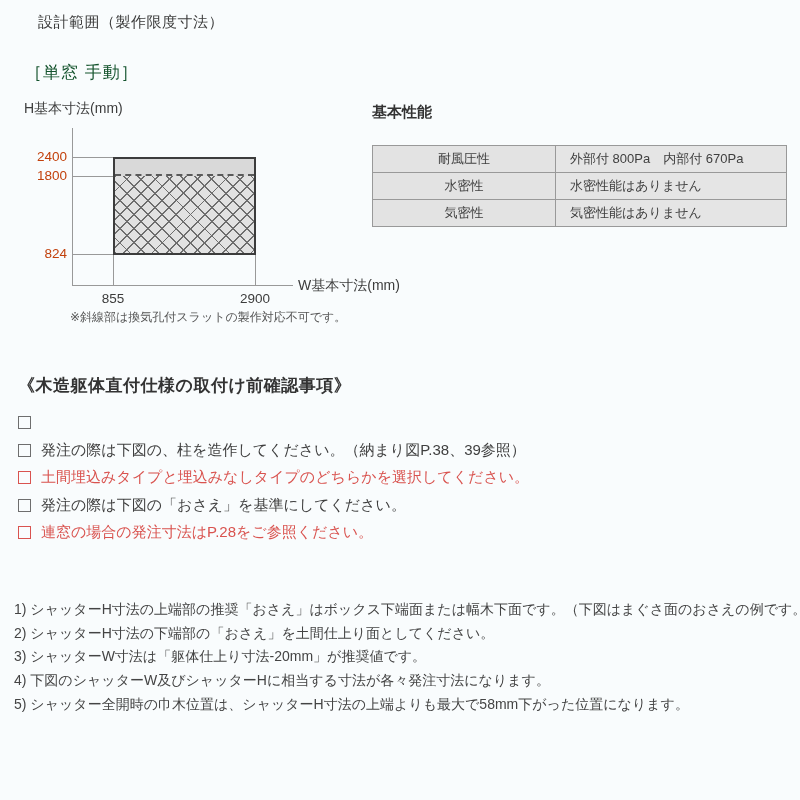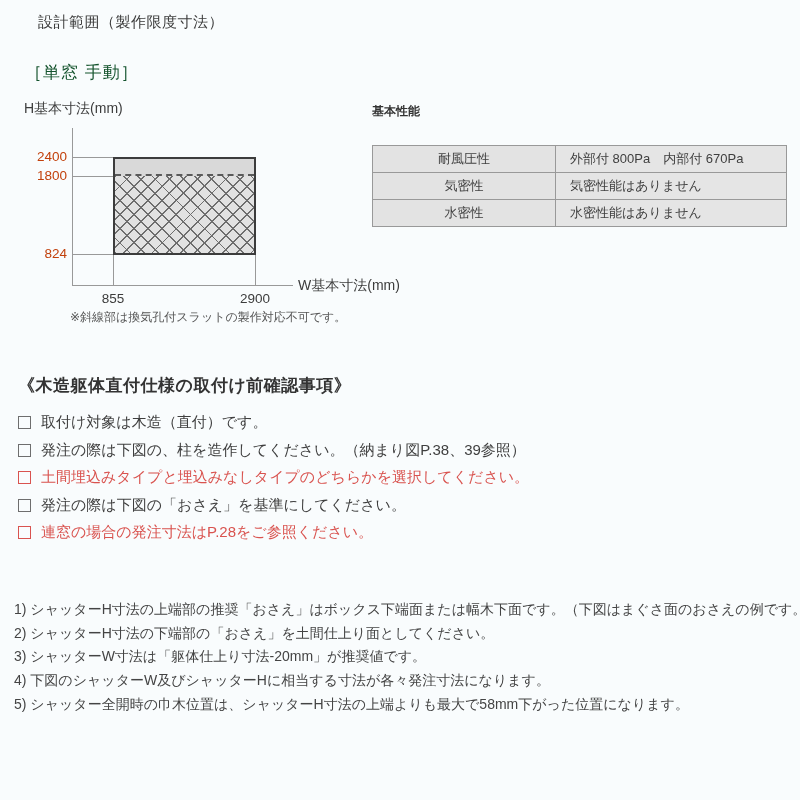--- a/index.html
+++ b/index.html
@@ -39,21 +39,21 @@
       repeating-linear-gradient(45deg,  #6e6e6e 0, #6e6e6e 1.3px, transparent 1.3px, transparent 10px),
       repeating-linear-gradient(135deg, #6e6e6e 0, #6e6e6e 1.3px, transparent 1.3px, transparent 10px);
   }
   .ytick { font-size: 13.5px; color: #c2410c; width: 38px; text-align: right; left: 29px; }
   .yt-2400 { top: 149px; } .yt-1800 { top: 168px; } .yt-824 { top: 246px; }
   .xtick { font-size: 13.5px; color: #3c3c3c; width: 52px; text-align: center; top: 291px; }
   .xt-855 { left: 87px; } .xt-3500 { left: 229px; }
   .chart-note { left: 70px; top: 309px; font-size: 12px; color: #555; text-align: right; }
 
   
-  .perf-title { left: 372px; top: 103px; font-size: 12px; font-weight: bold; color: #333; }
+  .perf-title { left: 372px; top: 103px; font-size: 15px; font-weight: bold; color: #333; }
   .perf-table { left: 372px; top: 145px; }
   .perf-table table { border-collapse: collapse; width: 415px; }
   .perf-table th, .perf-table td { border: 1px solid #999; height: 27px; font-size: 13px; color: #3f3f3f; }
   .perf-table th { width: 183px; background: #e3e3e3; font-weight: normal; text-align: center; }
   .perf-table td { padding-left: 14px; text-align: left; background: #e5e5e5; }
 
   
   .check-heading { left: 18px; top: 374px; font-size: 17px; font-weight: bold; color: #333; letter-spacing: .5px; }
   .checklist { left: 18px; top: 409px; }
   .check-item { height: 27.5px; display: flex; align-items: center; }
@@ -103,36 +103,35 @@
 
 <div class="abs perf-title">基本性能</div>
 <div class="abs perf-table">
   <table>
     <tbody>
       <tr>
         <th>耐風圧性</th>
         <td>外部付 800Pa　内部付 670Pa</td>
       </tr>
       <tr>
+        <th>水密性</th>
+        <td>水密性能はありません</td>
+      </tr>
+      <tr>
         <th>気密性</th>
         <td>気密性能はありません</td>
-      </tr>
-      <tr>
-        <th>水密性</th>
-        <td>水密性能はありません</td>
       </tr>
     </tbody>
   </table>
 </div>
 
 <div class="abs check-heading">《木造躯体直付仕様の取付け前確認事項》</div>
 <div class="abs checklist">
   <div class="check-item">
     <span class="checkbox"></span>
-    <span class="txt">取付け対象は木造（直付）です。</span>
   </div>
   <div class="check-item">
     <span class="checkbox"></span>
     <span class="txt">発注の際は下図の、柱を造作してください。（納まり図P.38、39参照）</span>
   </div>
   <div class="check-item red">
     <span class="checkbox"></span>
     <span class="txt">土間埋込みタイプと埋込みなしタイプのどちらかを選択してください。</span>
   </div>
   <div class="check-item">

